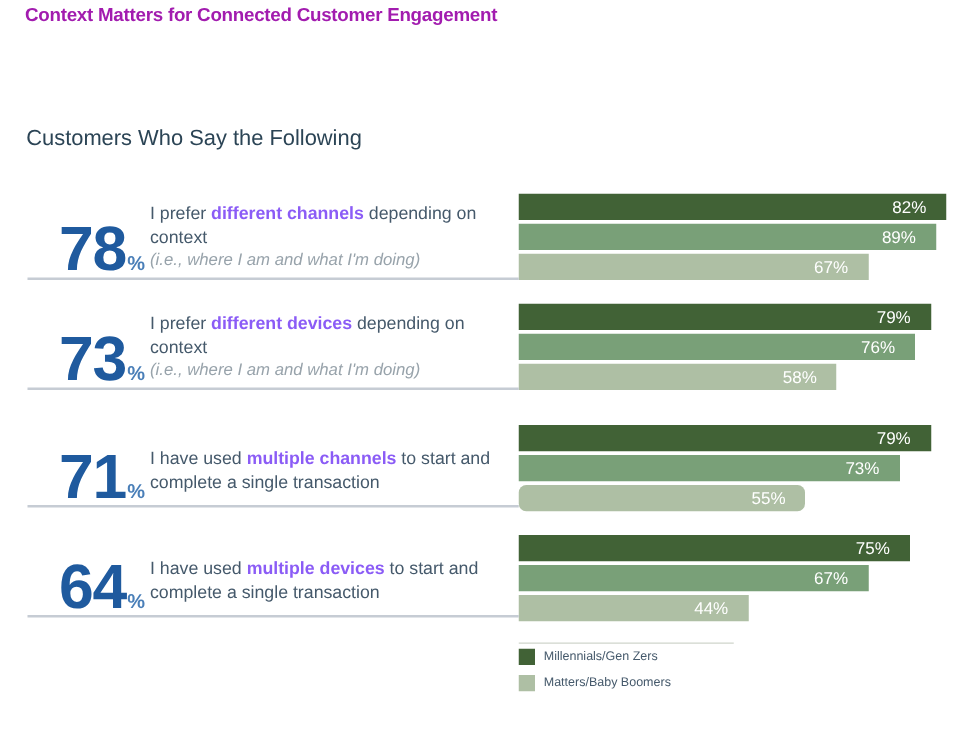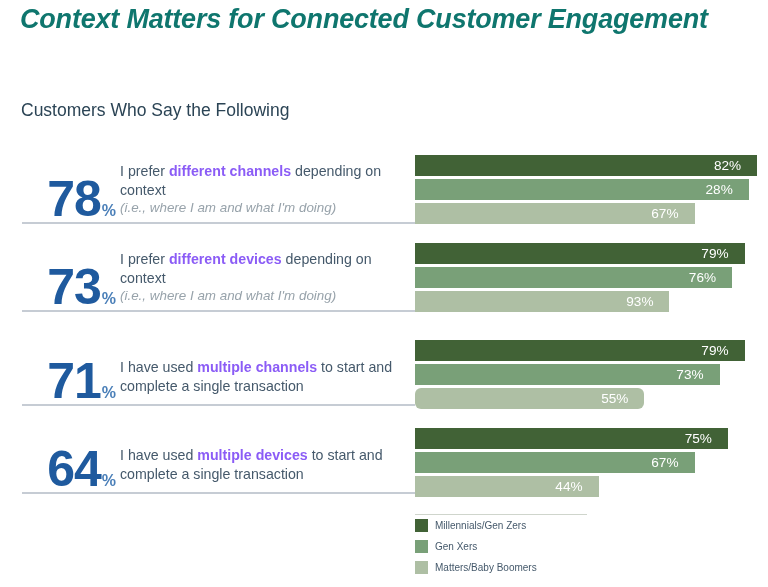--- a/index.html
+++ b/index.html
@@ -14,26 +14,25 @@
     font-family: "Liberation Sans", sans-serif;
     overflow: hidden;
     -webkit-font-smoothing: antialiased;
   }
 
   
   #page-title {
     position: absolute;
     left: 20px;
     top: 4px;
-    font-size: 27px;
-    font-weight: bold;
-    color: #0f766e;
+    font-size: 15px;
+    font-weight: bold;
+    color: #a21caf;
     letter-spacing: -0.2px;
     white-space: nowrap;
-    font-style: italic;
   }
   #section-subtitle {
     position: absolute;
     left: 21px;
     top: 100px;
     font-size: 17.5px;
     font-weight: normal;
     color: #2b4455;
     white-space: nowrap;
   }
@@ -169,21 +168,21 @@
       <div class="stat" style="top: 170px;"><span class="stat-num">78</span><span class="stat-pct">%</span></div>
       <div class="statement" style="top: 162px;"><span>I prefer </span><b>different channels</b><span> depending on context</span><span class="sub">(i.e., where I am and what I'm doing)</span></div>
       <div class="bars" style="top: 155px;">
         <div class="bar-row">
           <div class="bar" style="width: 342.104px; background: rgb(65, 98, 54);">
             <span class="bar-value">82%</span>
           </div>
         </div>
         <div class="bar-row">
           <div class="bar" style="width: 333.76px; background: rgb(121, 160, 120);">
-            <span class="bar-value">28%</span>
+            <span class="bar-value">89%</span>
           </div>
         </div>
         <div class="bar-row">
           <div class="bar" style="width: 279.524px; background: rgb(174, 191, 164);">
             <span class="bar-value">67%</span>
           </div>
         </div>
       </div>
       <div class="group-divider" style="top: 222px;"></div>
     </div>
@@ -196,21 +195,21 @@
             <span class="bar-value">79%</span>
           </div>
         </div>
         <div class="bar-row">
           <div class="bar" style="width: 317.072px; background: rgb(121, 160, 120);">
             <span class="bar-value">76%</span>
           </div>
         </div>
         <div class="bar-row">
           <div class="bar" style="width: 254.492px; background: rgb(174, 191, 164);">
-            <span class="bar-value">93%</span>
+            <span class="bar-value">58%</span>
           </div>
         </div>
       </div>
       <div class="group-divider" style="top: 310px;"></div>
     </div>
     <div class="group" style="top: 0px;">
       <div class="stat" style="top: 352px;"><span class="stat-num">71</span><span class="stat-pct">%</span></div>
       <div class="statement" style="top: 358px;"><span>I have used </span><b>multiple channels</b><span> to start and complete a single transaction</span></div>
       <div class="bars" style="top: 340px;">
         <div class="bar-row">
@@ -255,20 +254,16 @@
     </div>
   </div>
 
 <div id="legend-rule"></div>
 <div id="legend">
     <div class="legend-item">
       <span class="legend-swatch" style="background: rgb(65, 98, 54);"></span>
       <span class="legend-label">Millennials/Gen Zers</span>
     </div>
     <div class="legend-item">
-      <span class="legend-swatch" style="background: rgb(121, 160, 120);"></span>
-      <span class="legend-label">Gen Xers</span>
-    </div>
-    <div class="legend-item">
       <span class="legend-swatch" style="background: rgb(174, 191, 164);"></span>
       <span class="legend-label">Matters/Baby Boomers</span>
     </div>
   </div>
 
 </body></html>

